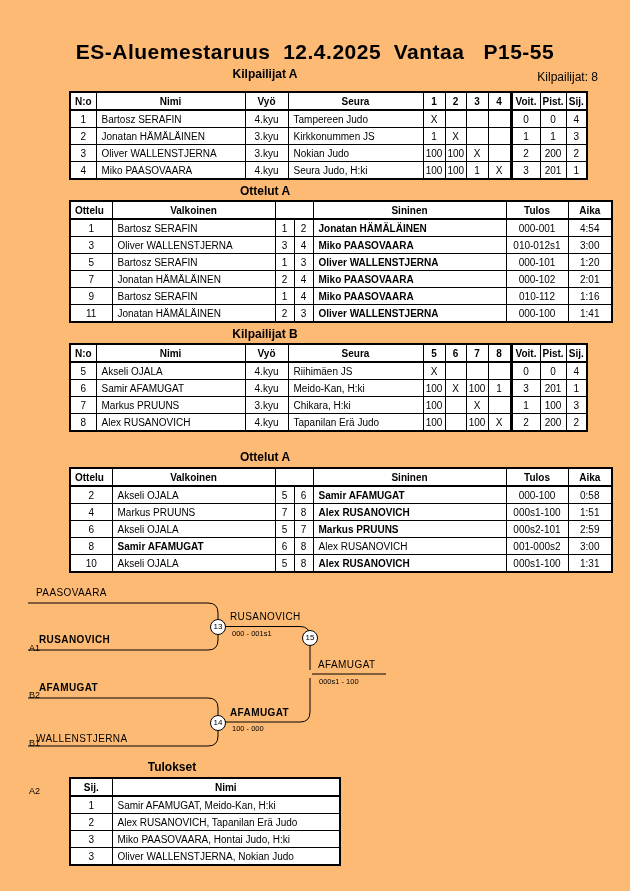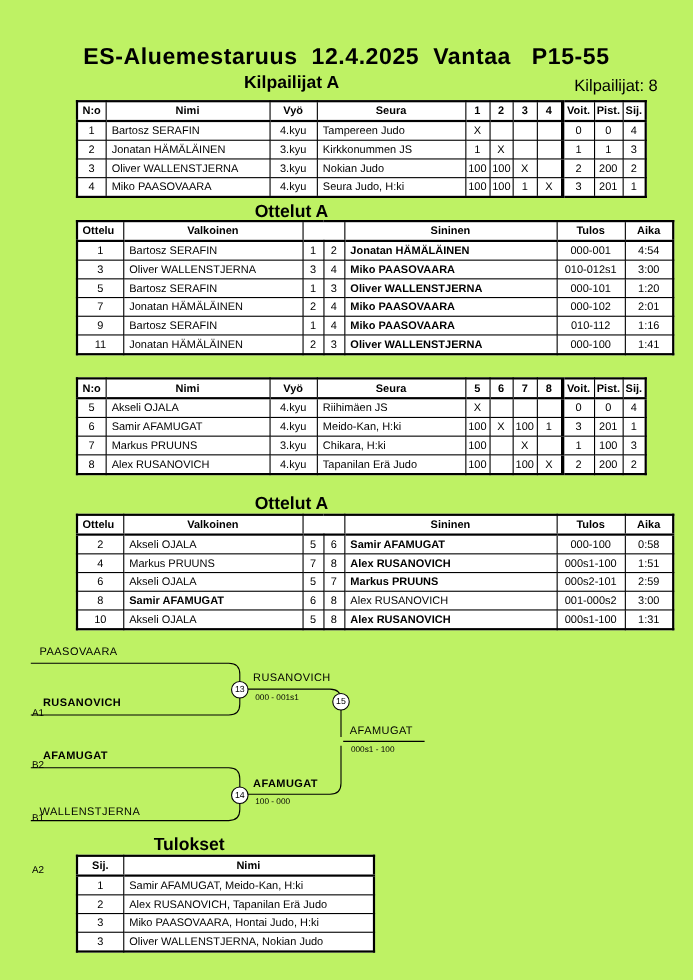--- a/index.html
+++ b/index.html
@@ -1,21 +1,21 @@
 <!DOCTYPE html>
 <html><head>
 <meta charset="utf-8">
 <style>
   html,body{margin:0;padding:0;background:#fff;}
-  .page{position:relative;width:630px;height:891px;background:#bef264;overflow:hidden;
+  .page{position:relative;width:630px;height:891px;background:#fdba74;overflow:hidden;
         font-family:"Liberation Sans","DejaVu Sans",sans-serif;color:#000;}
   .main-title{position:absolute;left:0;top:40px;width:630px;text-align:center;
         font-size:21px;font-weight:bold;white-space:pre;letter-spacing:0.5px;}
-  .sec-title{position:absolute;font-size:16px;font-weight:bold;text-align:center;width:530px;left:0;}
-  .comp-count{position:absolute;left:450px;top:70px;width:148px;text-align:right;font-size:15px;}
+  .sec-title{position:absolute;font-size:12px;font-weight:bold;text-align:center;width:530px;left:0;}
+  .comp-count{position:absolute;left:450px;top:70px;width:148px;text-align:right;font-size:12px;}
   table{border-collapse:collapse;table-layout:fixed;position:absolute;background:#fff;}
   th,td{border:1px solid #000;font-size:10px;height:16px;padding:0 2px;overflow:hidden;
         white-space:nowrap;text-align:center;vertical-align:middle;}
   th{font-weight:bold;border-bottom:2px solid #000;}
   table{border:2px solid #000;margin-left:40px;}
   .al{text-align:left;padding-left:4px;}
   .thick{border-left:3px solid #000;}
   .b{font-weight:bold;}
   td.name{text-align:left;padding-left:5px;}
   .bracket-label{position:absolute;font-size:10px;letter-spacing:0.4px;white-space:nowrap;}
@@ -204,20 +204,21 @@
           <td>2</td>
           <td>3</td>
           <td class="name b">Oliver WALLENSTJERNA</td>
           <td>000-100</td>
           <td>1:41</td>
         </tr>
 
     </tbody>
   </table>
 
+  <div class="sec-title" style="top:327px;">Kilpailijat B</div>
 
   <table style="left:29px;top:343px;width:517px;">
     <colgroup>
         <col style="width:26px">
         <col style="width:149px">
         <col style="width:43px">
         <col style="width:135px">
       <col style="width:22px">
         <col style="width:21px">
         <col style="width:22px">

